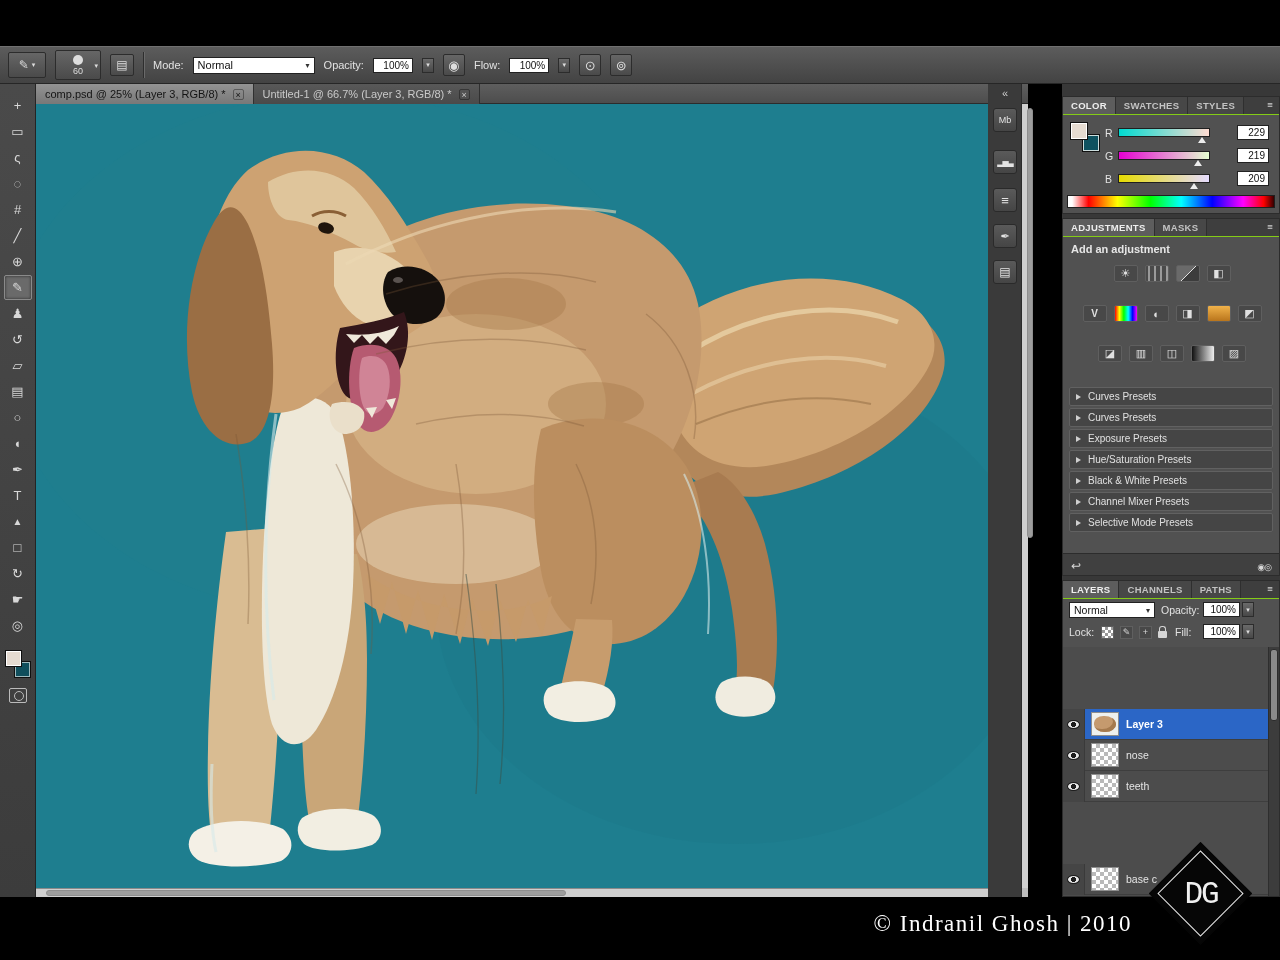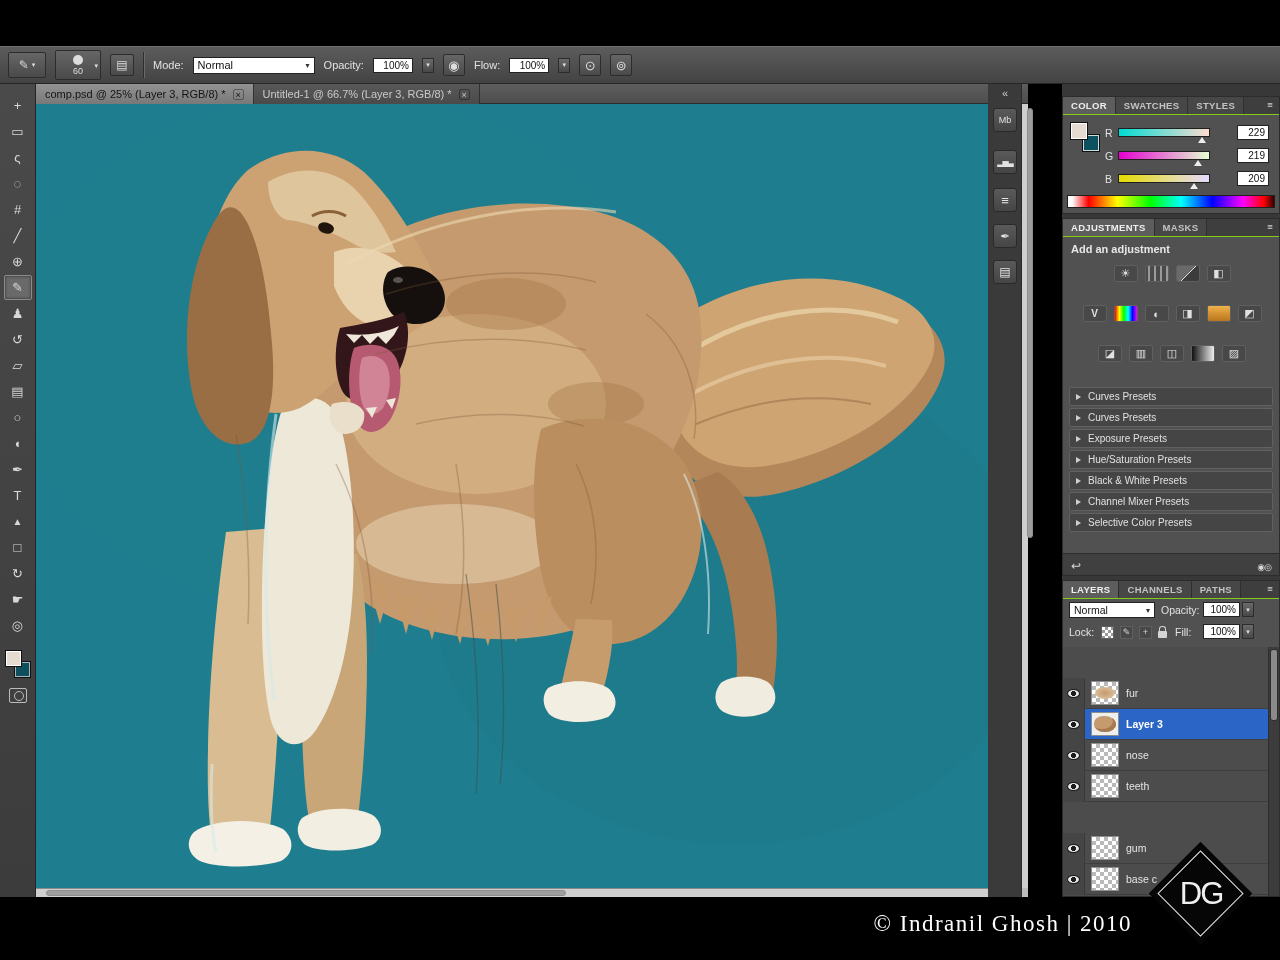--- a/index.html
+++ b/index.html
@@ -170,21 +170,21 @@
 
   
   .bottom-bar{position:absolute;left:0;top:897px;width:1280px;height:63px;background:#000;z-index:40}
   .copyright{position:absolute;right:148px;top:14px;color:#fff;font-family:"Liberation Serif",serif;
     font-size:23px;letter-spacing:1.5px}
   .logo{position:absolute;left:1149px;top:842px;width:104px;height:104px;z-index:50}
   .logo .dsq{position:absolute;left:15px;top:15px;width:73px;height:73px;background:#060606;transform:rotate(45deg);
     border:1px solid #060606}
   .logo .dsq-in{position:absolute;left:21px;top:21px;width:61px;height:61px;transform:rotate(45deg);border:1px solid #e8e8e8}
   .logo .mono{position:absolute;left:0;top:0;width:104px;height:104px;display:flex;align-items:center;justify-content:center;
-    color:#f0f0f0;font-family:Liberation Sans, sans-serif;font-size:31px;letter-spacing:-2px}
+    color:#f0f0f0;font-family:Liberation Mono, monospace;font-size:31px;letter-spacing:-2px}
 </style>
 </head>
 <body>
 
 <div id="app">
 
   <div class="abs" style="left:0;top:0;width:1280px;height:46px;background:#000"></div>
 
   <div class="options-bar">
     <span class="ob-btn brush-preset">
@@ -444,21 +444,21 @@
       <div class="preset" style="top:252px">
         <span class="tri"></span>
         <span>Black &amp; White Presets</span>
       </div>
       <div class="preset" style="top:273px">
         <span class="tri"></span>
         <span>Channel Mixer Presets</span>
       </div>
       <div class="preset" style="top:294px">
         <span class="tri"></span>
-        <span>Selective Color Presets</span>
+        <span>Selective Mode Presets</span>
       </div>
 
       <div class="adj-footer">
         <span class="af-back"></span>
         <span class="af-clip"></span>
       </div>
     </div>
 
     <div class="panel" style="top:496px;height:317px">
       <div class="ptabs">
@@ -483,27 +483,20 @@
           <span class="mini mini-brush"></span>
           <span class="mini mini-move"></span>
           <span class="lockshape"></span>
         </span>
         <span class="lp-label" style="left:112px">Fill:</span>
         <span class="valbox lp-val">100%</span>
         <span class="spin lp-spin">▾</span>
       </div>
 
       <div class="layer-list">
-        <div class="lrow" style="top:31px">
-          <span class="eye-cell">
-              <span class="eye"></span>
-            </span>
-          <span class="thumb fur"></span>
-          <span class="lname">fur</span>
-        </div>
         <div class="lrow selected" style="top:62px">
           <span class="eye-cell">
               <span class="eye"></span>
             </span>
           <span class="thumb dog"></span>
           <span class="lname">Layer 3</span>
         </div>
         <div class="lrow" style="top:124px">
           <span class="eye-cell">
               <span class="eye"></span>
@@ -511,27 +504,20 @@
           <span class="thumb"></span>
           <span class="lname">teeth</span>
         </div>
         <div class="lrow" style="top:93px">
           <span class="eye-cell">
               <span class="eye"></span>
             </span>
           <span class="thumb"></span>
           <span class="lname">nose</span>
         </div>
-        <div class="lrow" style="top:186px">
-          <span class="eye-cell">
-              <span class="eye"></span>
-            </span>
-          <span class="thumb"></span>
-          <span class="lname">gum</span>
-        </div>
         <div class="lrow" style="top:217px">
           <span class="eye-cell">
               <span class="eye"></span>
             </span>
           <span class="thumb"></span>
           <span class="lname">base c</span>
         </div>
       </div>
       <div class="l-scroll">
           <span class="thumb2"></span>

